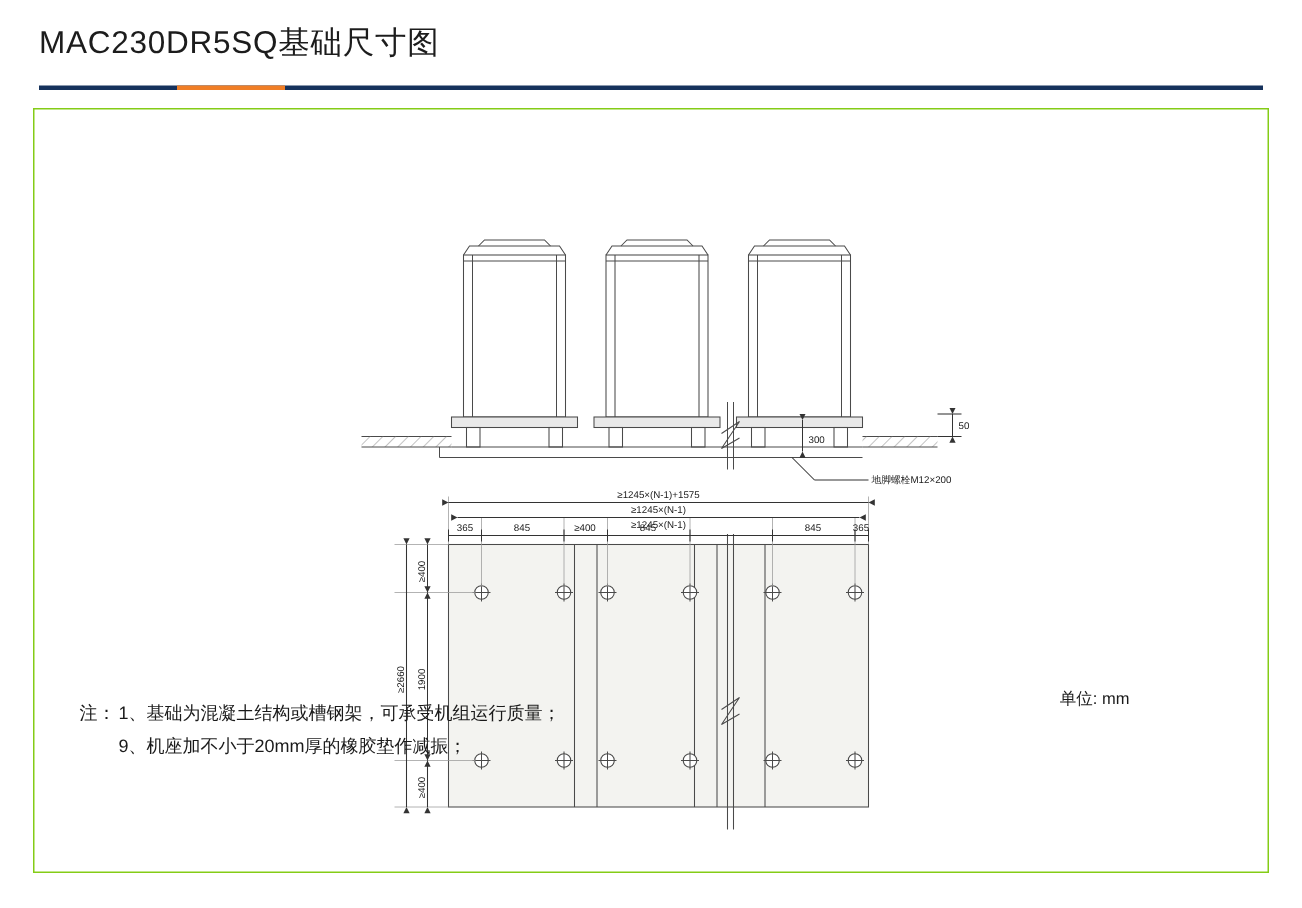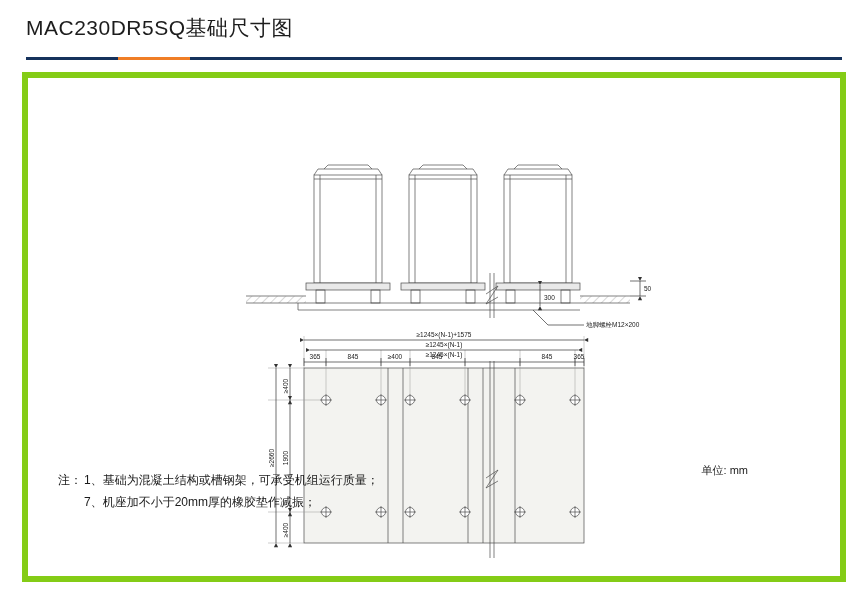--- a/index.html
+++ b/index.html
@@ -49,21 +49,21 @@
     width: 72px; height: 3px;
     background: #f07e26;
   }
   
   .frame {
     position: absolute;
     left: 22px;
     top: 72px;
     width: 824px;
     height: 510px;
-    border: 6px solid #84cc16;
+    border: 1px solid #84cc16;
     background: #ffffff;
     box-sizing: border-box;
   }
   .drawing {
     position: absolute;
     left: 0;
     top: 0;
   }
   
   .unit-label {
@@ -294,17 +294,17 @@
         <text x="260" y="452" font-size="6.5" text-anchor="middle" transform="rotate(-90 260 452)">≥400</text>
       </g>
     </svg>
 
     <div class="unit-label">单位: mm</div>
 
     <div class="notes">
       <div class="note-line note-first">
         <span class="lead">注：</span><span>1、基础为混凝土结构或槽钢架，可承受机组运行质量；</span>
       </div>
-      <div class="note-line note-indent">7、机座加不小于20mm厚的橡胶垫作减振；</div>
+      <div class="note-line note-indent">9、机座加不小于20mm厚的橡胶垫作减振；</div>
     </div>
 
   </div>
 </div>
 
 </body></html>

